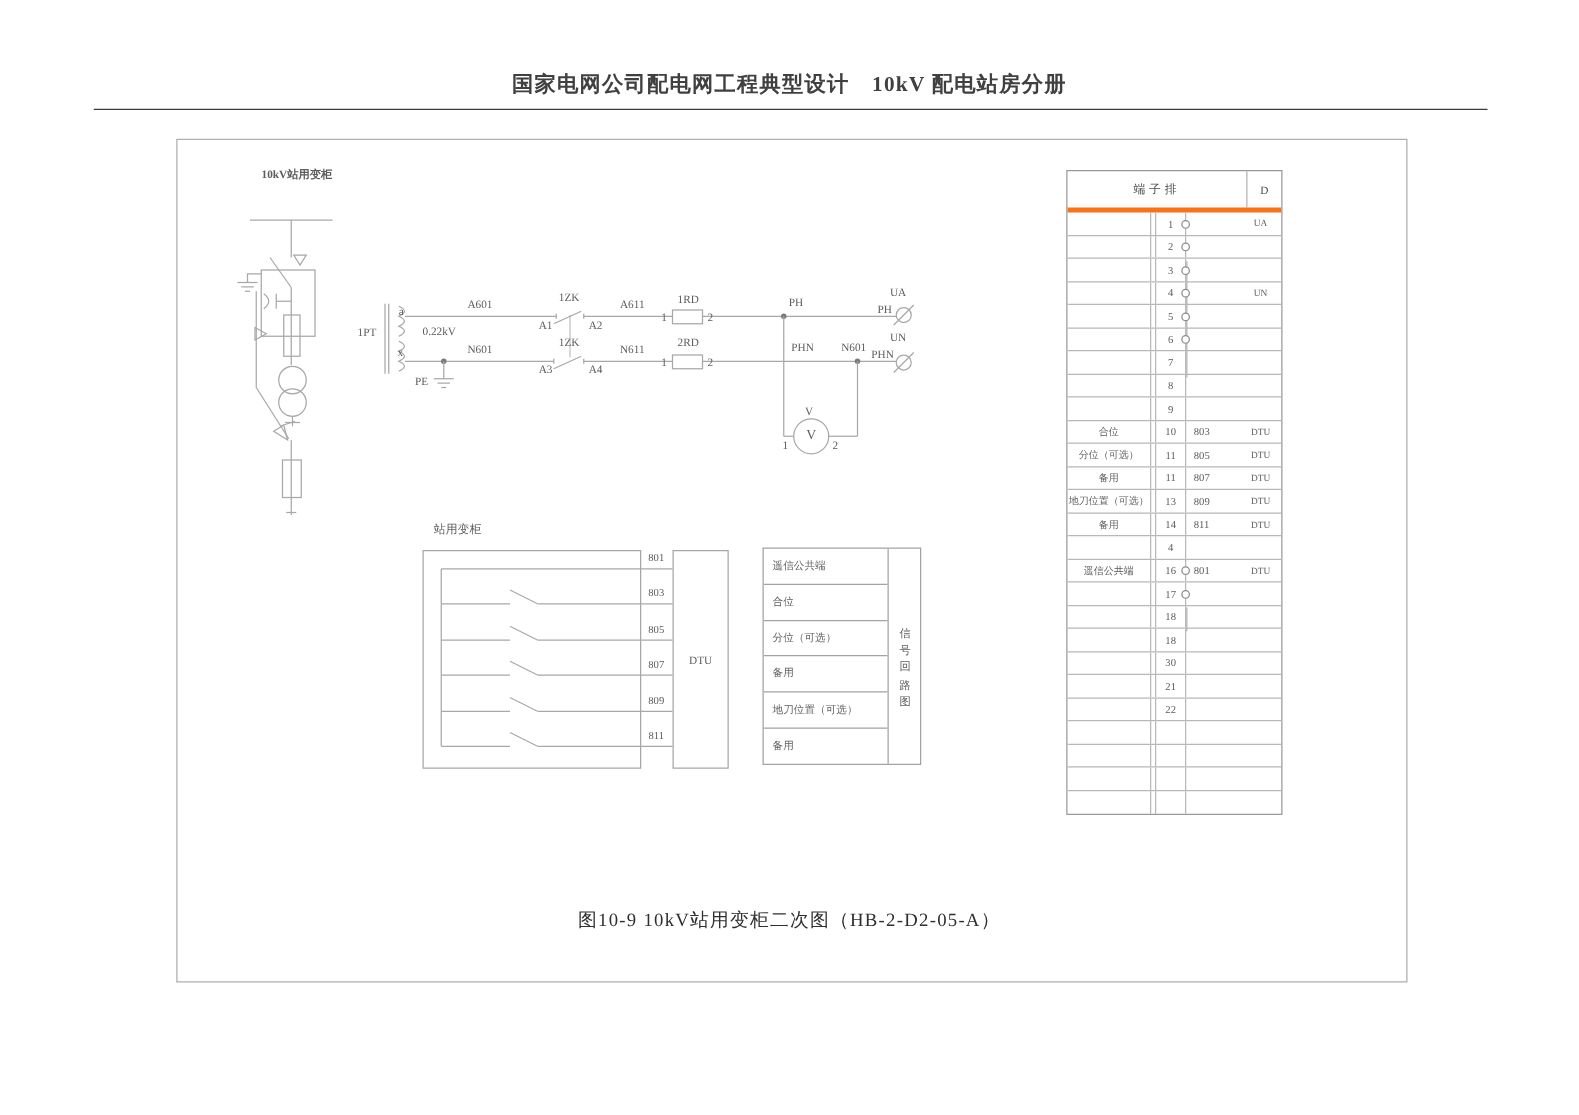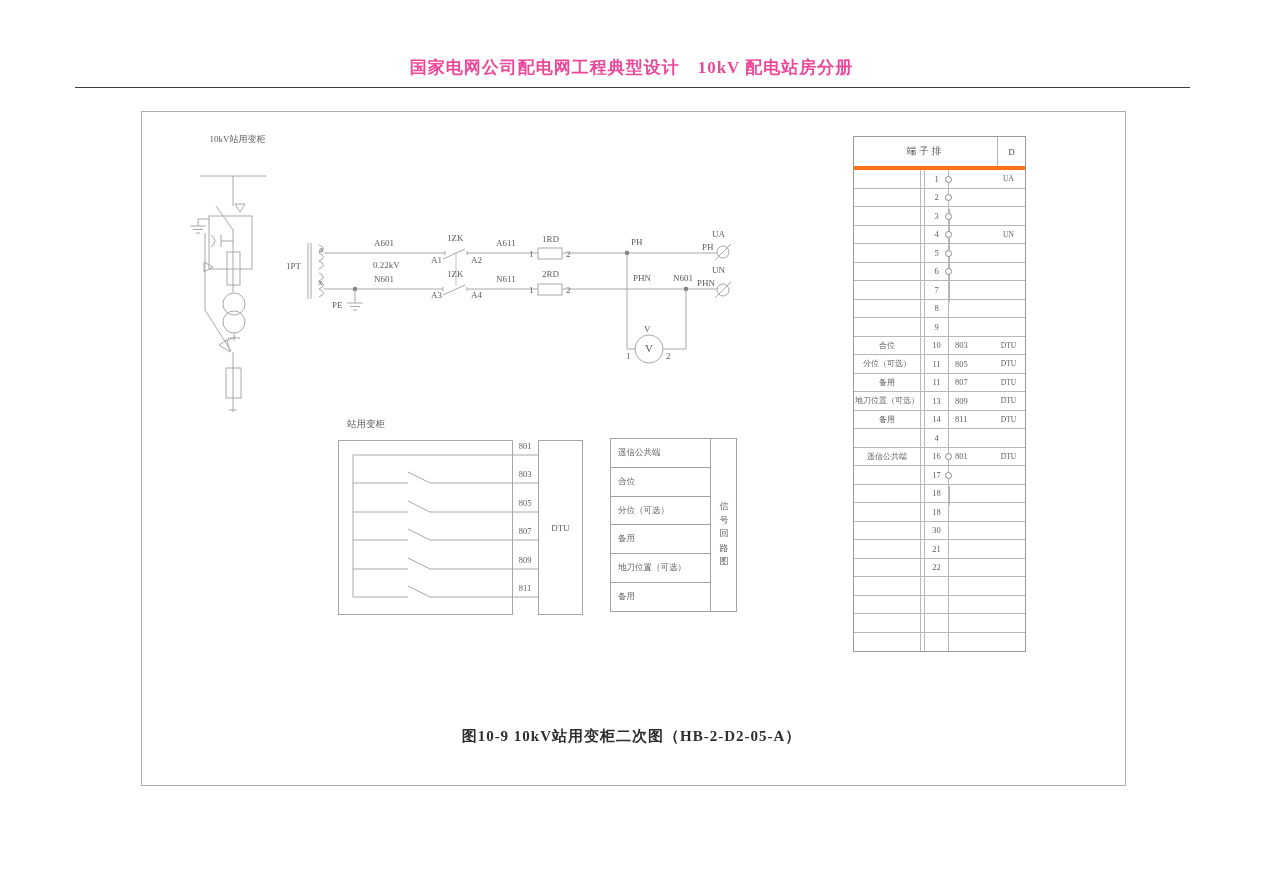--- a/index.html
+++ b/index.html
@@ -1,24 +1,24 @@
 <!DOCTYPE html>
 <html><head>
 <meta charset="utf-8">
 <style>
   html,body{margin:0;padding:0;background:#fff;}
   .page{position:relative;width:1263px;height:892px;background:#ffffff;
         font-family:"Liberation Serif","DejaVu Serif",serif;overflow:hidden;}
   .doc-title{position:absolute;top:56px;left:0;width:100%;text-align:center;
-             font-size:17px;font-weight:bold;color:#ec4899;letter-spacing:1px;}
+             font-size:17px;font-weight:bold;color:#404040;letter-spacing:1px;}
   .doc-rule{position:absolute;top:87px;left:75px;width:1115px;border-top:1.5px solid #3c3c3c;}
   .frame{position:absolute;left:141px;top:111px;width:983px;height:673px;border:1px solid #aeaeae;}
   .page-num{position:absolute;top:787px;left:0;width:100%;text-align:center;font-size:13.5px;color:#2a2a2a;}
   .caption{position:absolute;top:727px;left:0;width:100%;text-align:center;
-           font-size:15px;color:#2e2e2e;letter-spacing:1px;font-weight:bold;}
+           font-size:15px;color:#2e2e2e;letter-spacing:1px;}
   svg.gfx{position:absolute;left:0;top:0;}
   .lbl{position:absolute;color:#5d5d5d;font-size:9px;line-height:1;white-space:nowrap;}
   .ctr{text-align:center;}
   .vtext{writing-mode:vertical-lr;text-orientation:upright;}
 
   
   .pbox{position:absolute;left:736px;top:236px;width:90px;height:86px;border:1px solid #a3a3a3;
         display:flex;box-sizing:border-box;background:transparent;}
   .pbox-left{width:70px;border-right:1px solid #a3a3a3;display:flex;flex-direction:column;box-sizing:border-box;}
   .pbox-row{flex:1;display:flex;align-items:center;padding-left:4px;font-size:9px;color:#5d5d5d;}
@@ -178,26 +178,26 @@
         <line x1="353" y1="569" x2="408" y2="569"></line>
           <line x1="408" y1="558" x2="430" y2="569"></line>
           <line x1="430" y1="569" x2="538" y2="569"></line>
         <line x1="353" y1="597" x2="408" y2="597"></line>
           <line x1="408" y1="586" x2="430" y2="597"></line>
           <line x1="430" y1="597" x2="538" y2="597"></line>
       </g>
     </g>
   </svg>
 
-  <div class="lbl ctr" style="left:190px;top:135px;width:95px;">10kV站用变柜</div>
+  <div class="lbl ctr" style="left:190px;top:135px;width:95px;font-weight:bold;">10kV站用变柜</div>
 
   <div class="lbl" style="left:286px;top:262px;text-align:right;">1PT</div>
   <div class="lbl" style="left:319px;top:245px;">a</div>
   <div class="lbl" style="left:318px;top:278px;">x</div>
-  <div class="lbl" style="left:338px;top:261px;margin-left:35px;">0.22kV</div>
+  <div class="lbl" style="left:338px;top:261px;">0.22kV</div>
   <div class="lbl" style="left:332px;top:301px;">PE</div>
 
   <div class="lbl" style="left:374px;top:239px;">A601</div>
   <div class="lbl" style="left:374px;top:275px;">N601</div>
   <div class="lbl" style="left:447px;top:234px;">1ZK</div>
   <div class="lbl" style="left:447px;top:270px;">1ZK</div>
   <div class="lbl" style="left:431px;top:256px;">A1</div>
   <div class="lbl" style="left:471px;top:256px;">A2</div>
   <div class="lbl" style="left:431px;top:291px;">A3</div>
   <div class="lbl" style="left:471px;top:291px;">A4</div>

